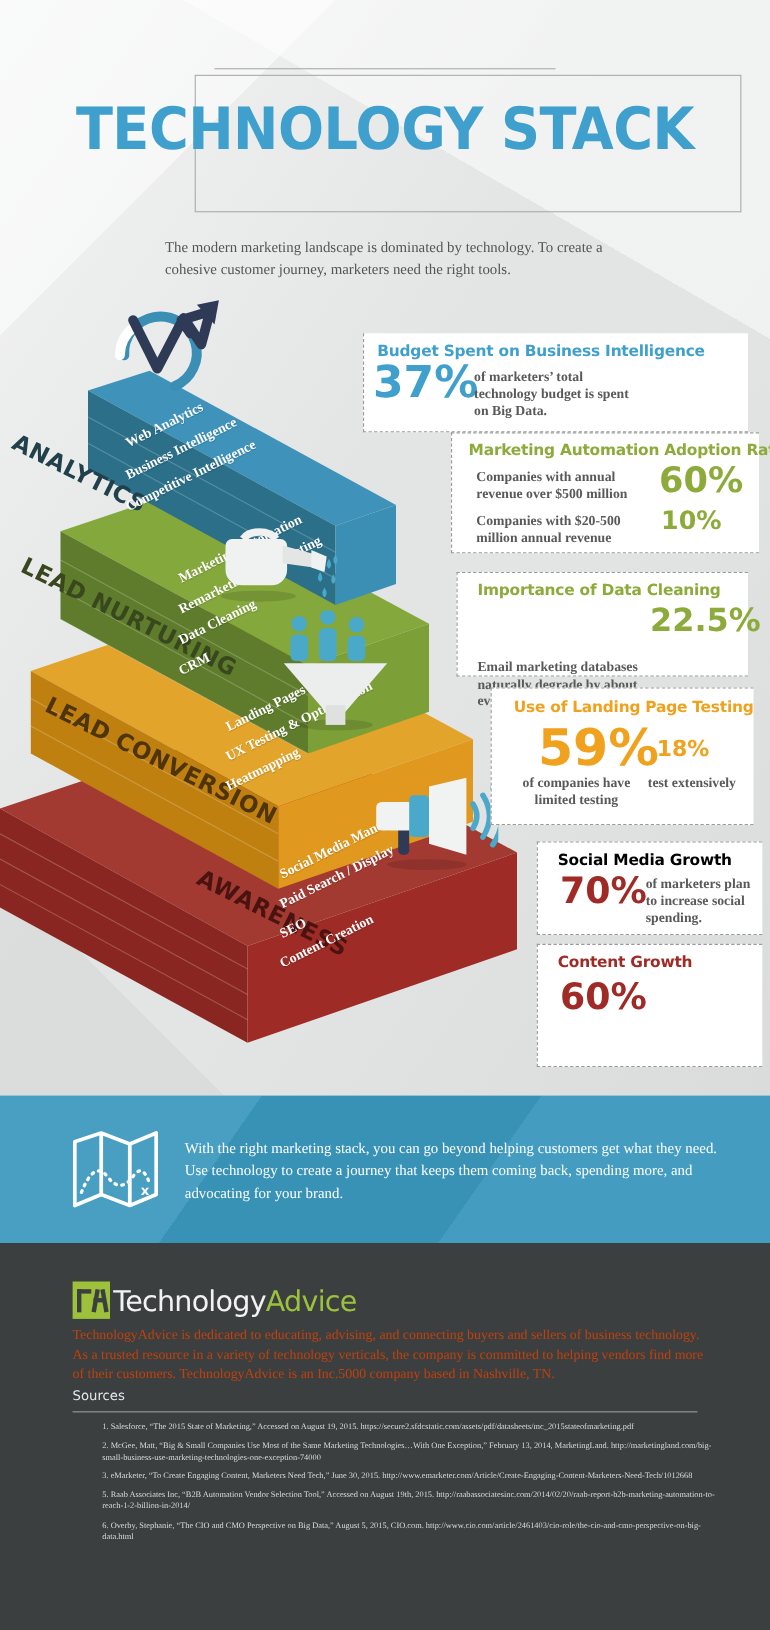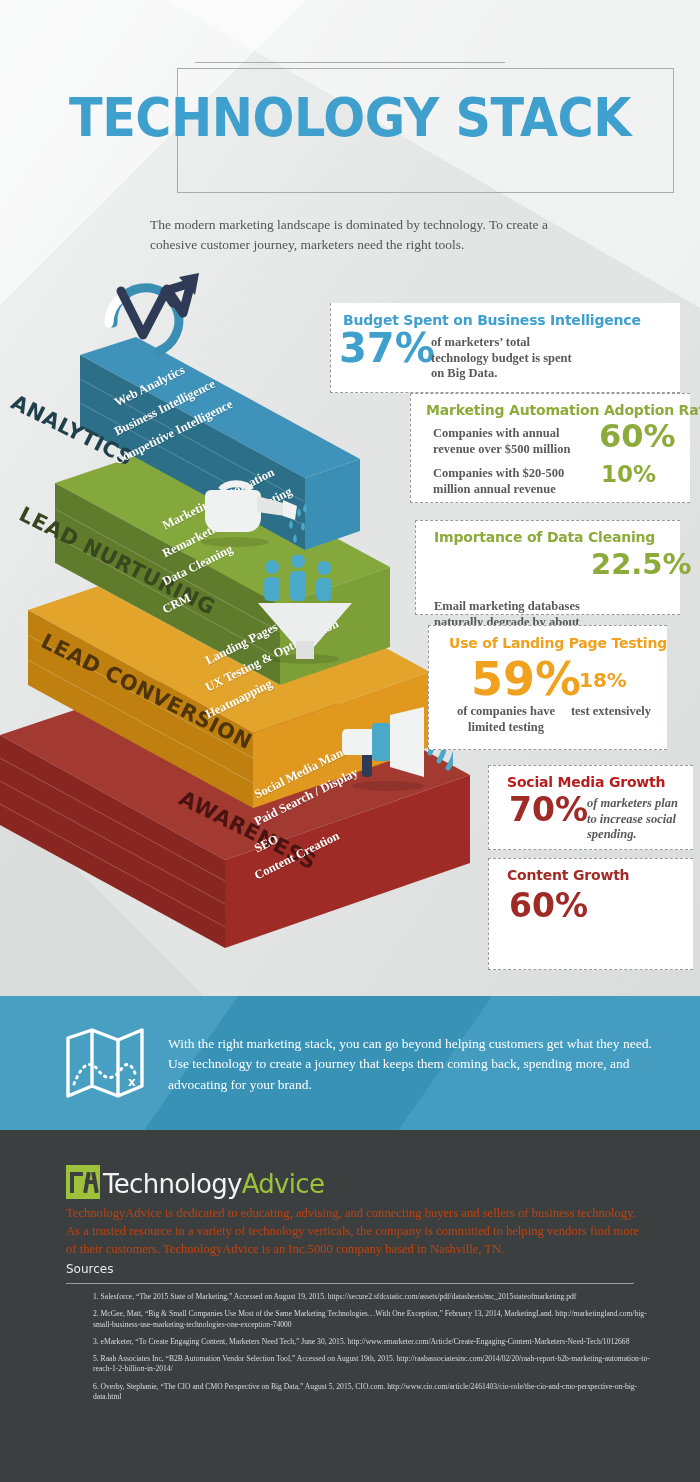--- a/index.html
+++ b/index.html
@@ -92,21 +92,21 @@
   }
   .big{
     font-family:"DejaVu Sans", sans-serif; font-weight:bold; line-height:.9;
   }
   .desc{ font-family:"Liberation Serif", serif; font-weight:bold; font-size:12.5px; color:#595959; line-height:1.25;}
 
   
   #stat-bi{ left:330px; top:303px; width:350px; height:90px; border-top:none; border-right:none;}
   #stat-ma{ left:410px; top:393px; width:280px; height:110px; border-right:none;}
   #stat-dc{ left:415px; top:520px; width:265px; height:95px; border-right:none;}
-  #stat-lp{ left:428px; top:625px; width:239px; height:125px; border-right:none;text-decoration:underline;}
+  #stat-lp{ left:446px; top:625px; width:239px; height:125px; border-right:none;text-decoration:underline;}
   #stat-sm{ left:488px; top:765px; width:205px; height:85px; border-right:none;}
   #stat-cg{ left:488px; top:858px; width:205px; height:112px; border-right:none;}
 
   
   .cta{
     position:absolute; left:0; top:996px; width:700px; height:134px;
     background:#3a98bd; overflow:hidden;
   }
   .cta:after{
     content:""; position:absolute; inset:0;
@@ -293,23 +293,23 @@
 
     <div class="stat" id="stat-lp">
       <div class="stat-h" style="position:absolute;left:20px;top:9px;color:#f0a21e;">Use of Landing Page Testing</div>
       <div class="big" style="position:absolute;left:42px;top:33px;font-size:46px;color:#f0a21e;">59%</div>
       <div class="desc" style="position:absolute;left:22px;top:78px;width:110px;text-align:center;">of companies have limited testing</div>
       <div class="big" style="position:absolute;left:150px;top:45px;font-size:20px;color:#f0a21e;">18%</div>
       <div class="desc" style="position:absolute;left:138px;top:78px;width:88px;text-align:center;">test extensively</div>
     </div>
 
     <div class="stat" id="stat-sm">
-      <div class="stat-h" style="position:absolute;left:18px;top:8px;color:#b91c1c;">Social Media Growth</div>
+      <div class="stat-h" style="position:absolute;left:18px;top:8px;color:#000000;">Social Media Growth</div>
       <div class="big" style="position:absolute;left:20px;top:29px;font-size:33px;color:#a02b26;">70%</div>
-      <div class="desc" style="position:absolute;left:98px;top:30px;width:100px;font-style:italic;">of marketers plan to increase social spending.</div>
+      <div class="desc" style="position:absolute;left:98px;top:30px;width:100px;">of marketers plan to increase social spending.</div>
     </div>
 
     <div class="stat" id="stat-cg">
       <div class="stat-h" style="position:absolute;left:18px;top:8px;color:#a02b26;">Content Growth</div>
       <div class="big" style="position:absolute;left:20px;top:32px;font-size:33px;color:#a02b26;">60%</div>
     </div>
   </div>
 
   <div class="cta">
     <svg class="map-icon" width="78" height="70" viewBox="0 0 78 70">

